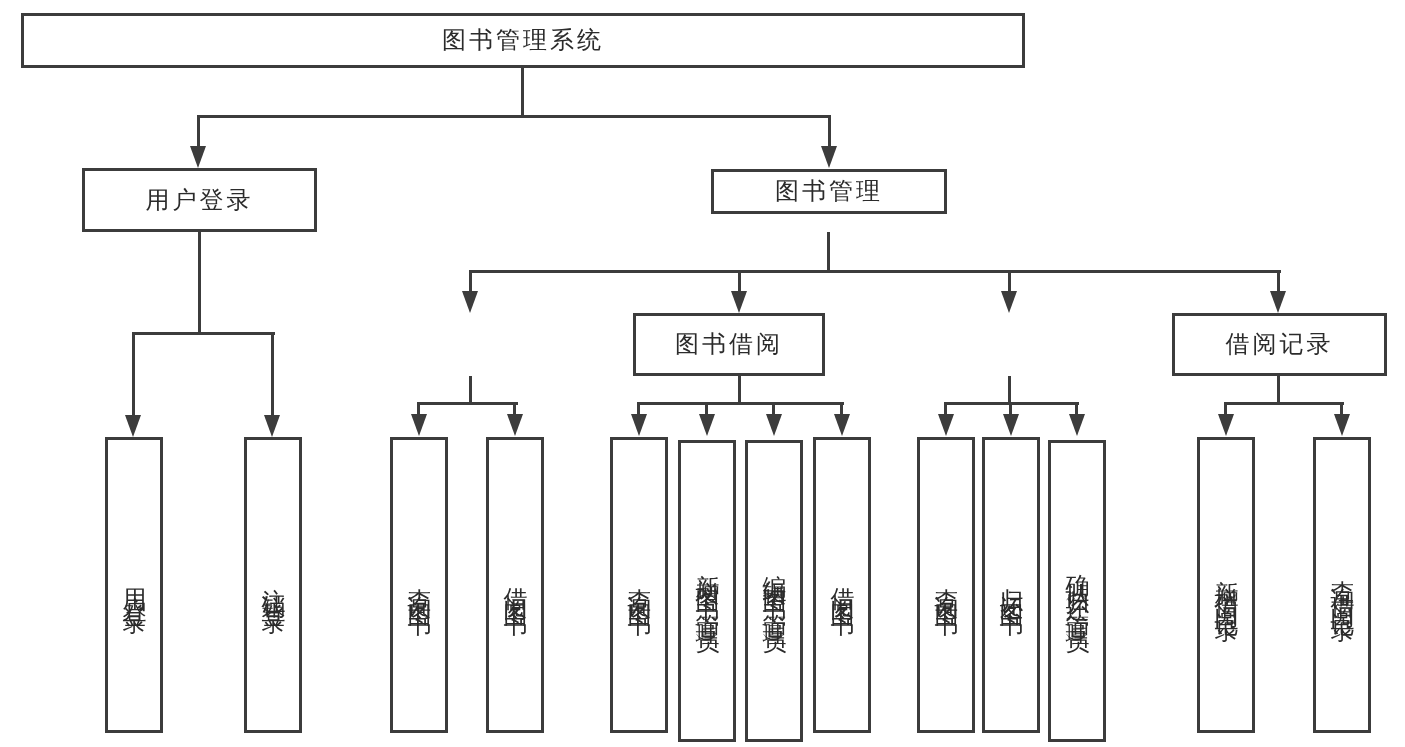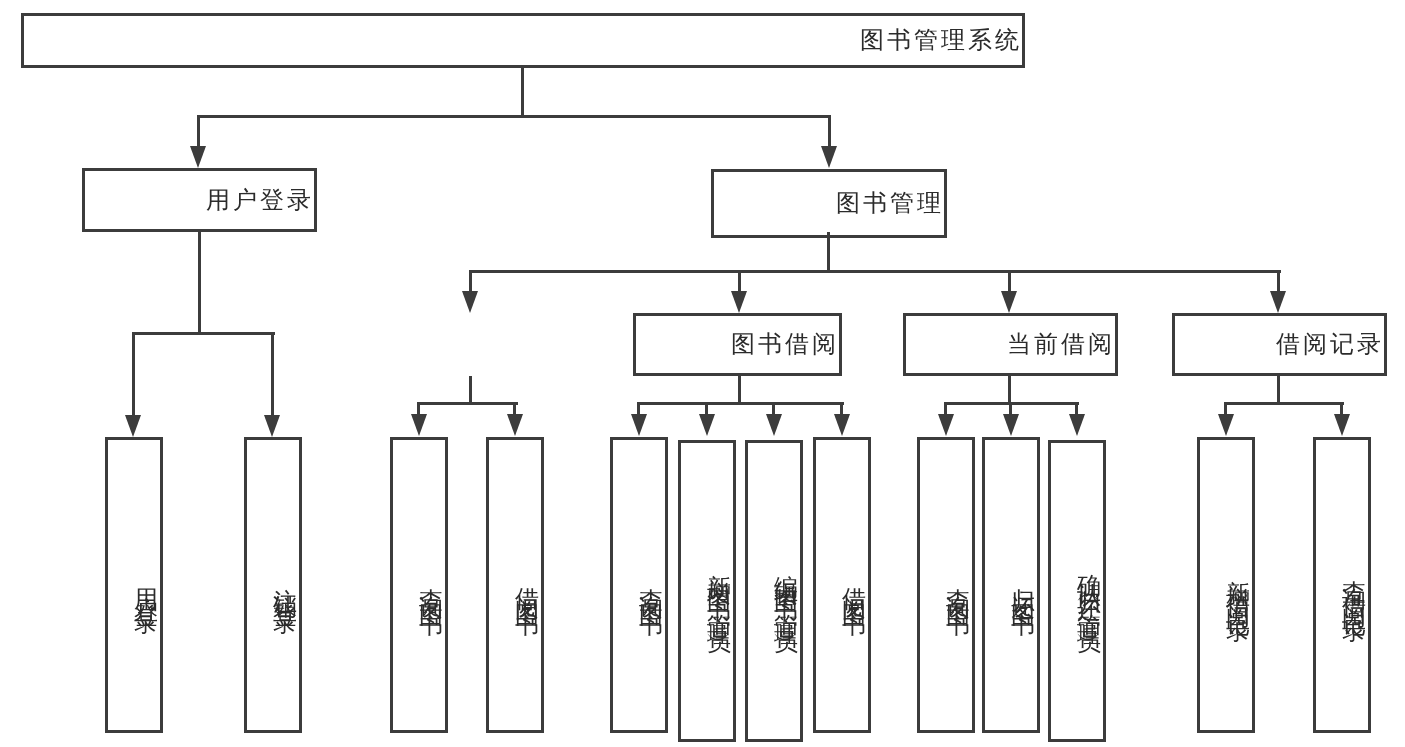--- a/index.html
+++ b/index.html
@@ -4,21 +4,21 @@
 <style>
   html,body { margin:0; padding:0; background:#ffffff; }
   .canvas {
     position:relative; width:1405px; height:747px;
     background:#ffffff; overflow:hidden;
     font-family:"Liberation Sans","DejaVu Sans",sans-serif;
   }
   .box {
     position:absolute; box-sizing:border-box;
     border:3px solid #3c3c3c; background:#ffffff;
-    display:flex; align-items:center; justify-content:flex-end;
+    display:flex; align-items:center; justify-content:center;
   }
   .lbl {
     font-size:24px; color:#2b2b2b; letter-spacing:3px;
     white-space:nowrap; line-height:1.2;
   }
   .box.v .lbl {
     writing-mode:vertical-rl; text-orientation:upright;
     letter-spacing:8px;
   }
   .vline { position:absolute; width:3px; background:#3c3c3c; }
@@ -46,21 +46,21 @@
   <div class="vline" style="left:521px;top:68px;height:50px"></div>
   <div class="hline" style="left:197px;top:115px;width:634px"></div>
   <div class="vline" style="left:197px;top:115px;height:33px"></div>
   <div class="arrow" style="left:190px;top:146px"></div>
   <div class="vline" style="left:828px;top:115px;height:33px"></div>
   <div class="arrow" style="left:821px;top:146px"></div>
 
   <div class="box" style="left:82px;top:168px;width:235px;height:64px">
     <span class="lbl">用户登录</span>
   </div>
-  <div class="box" style="left:711px;top:169px;width:236px;height:69px">
+  <div class="box" style="left:711px;top:169px;width:236px;height:45px">
     <span class="lbl">图书管理</span>
   </div>
 
   <div class="vline" style="left:198px;top:232px;height:103px"></div>
   <div class="hline" style="left:132px;top:332px;width:143px"></div>
   <div class="vline" style="left:132px;top:332px;height:84px"></div>
   <div class="arrow" style="left:125px;top:415px"></div>
   <div class="vline" style="left:271px;top:332px;height:84px"></div>
   <div class="arrow" style="left:264px;top:415px"></div>
 
@@ -68,25 +68,22 @@
   <div class="hline" style="left:469px;top:270px;width:812px"></div>
   <div class="vline" style="left:469px;top:270px;height:23px"></div>
   <div class="arrow" style="left:462px;top:291px"></div>
   <div class="vline" style="left:738px;top:270px;height:23px"></div>
   <div class="arrow" style="left:731px;top:291px"></div>
   <div class="vline" style="left:1008px;top:270px;height:23px"></div>
   <div class="arrow" style="left:1001px;top:291px"></div>
   <div class="vline" style="left:1277px;top:270px;height:23px"></div>
   <div class="arrow" style="left:1270px;top:291px"></div>
 
-  <div class="box" style="left:633px;top:313px;width:209px;height:63px">
+  <div class="box" style="left:633px;top:313px;width:192px;height:63px">
     <span class="lbl">图书借阅</span>
-  </div>
-  <div class="box" style="left:903px;top:313px;width:215px;height:63px">
-    <span class="lbl">当前借阅</span>
   </div>
   <div class="box" style="left:1172px;top:313px;width:215px;height:63px">
     <span class="lbl">借阅记录</span>
   </div>
 
   <div class="vline" style="left:469px;top:376px;height:29px"></div>
   <div class="vline" style="left:738px;top:376px;height:29px"></div>
   <div class="vline" style="left:1008px;top:376px;height:29px"></div>
   <div class="vline" style="left:1277px;top:376px;height:29px"></div>
 

